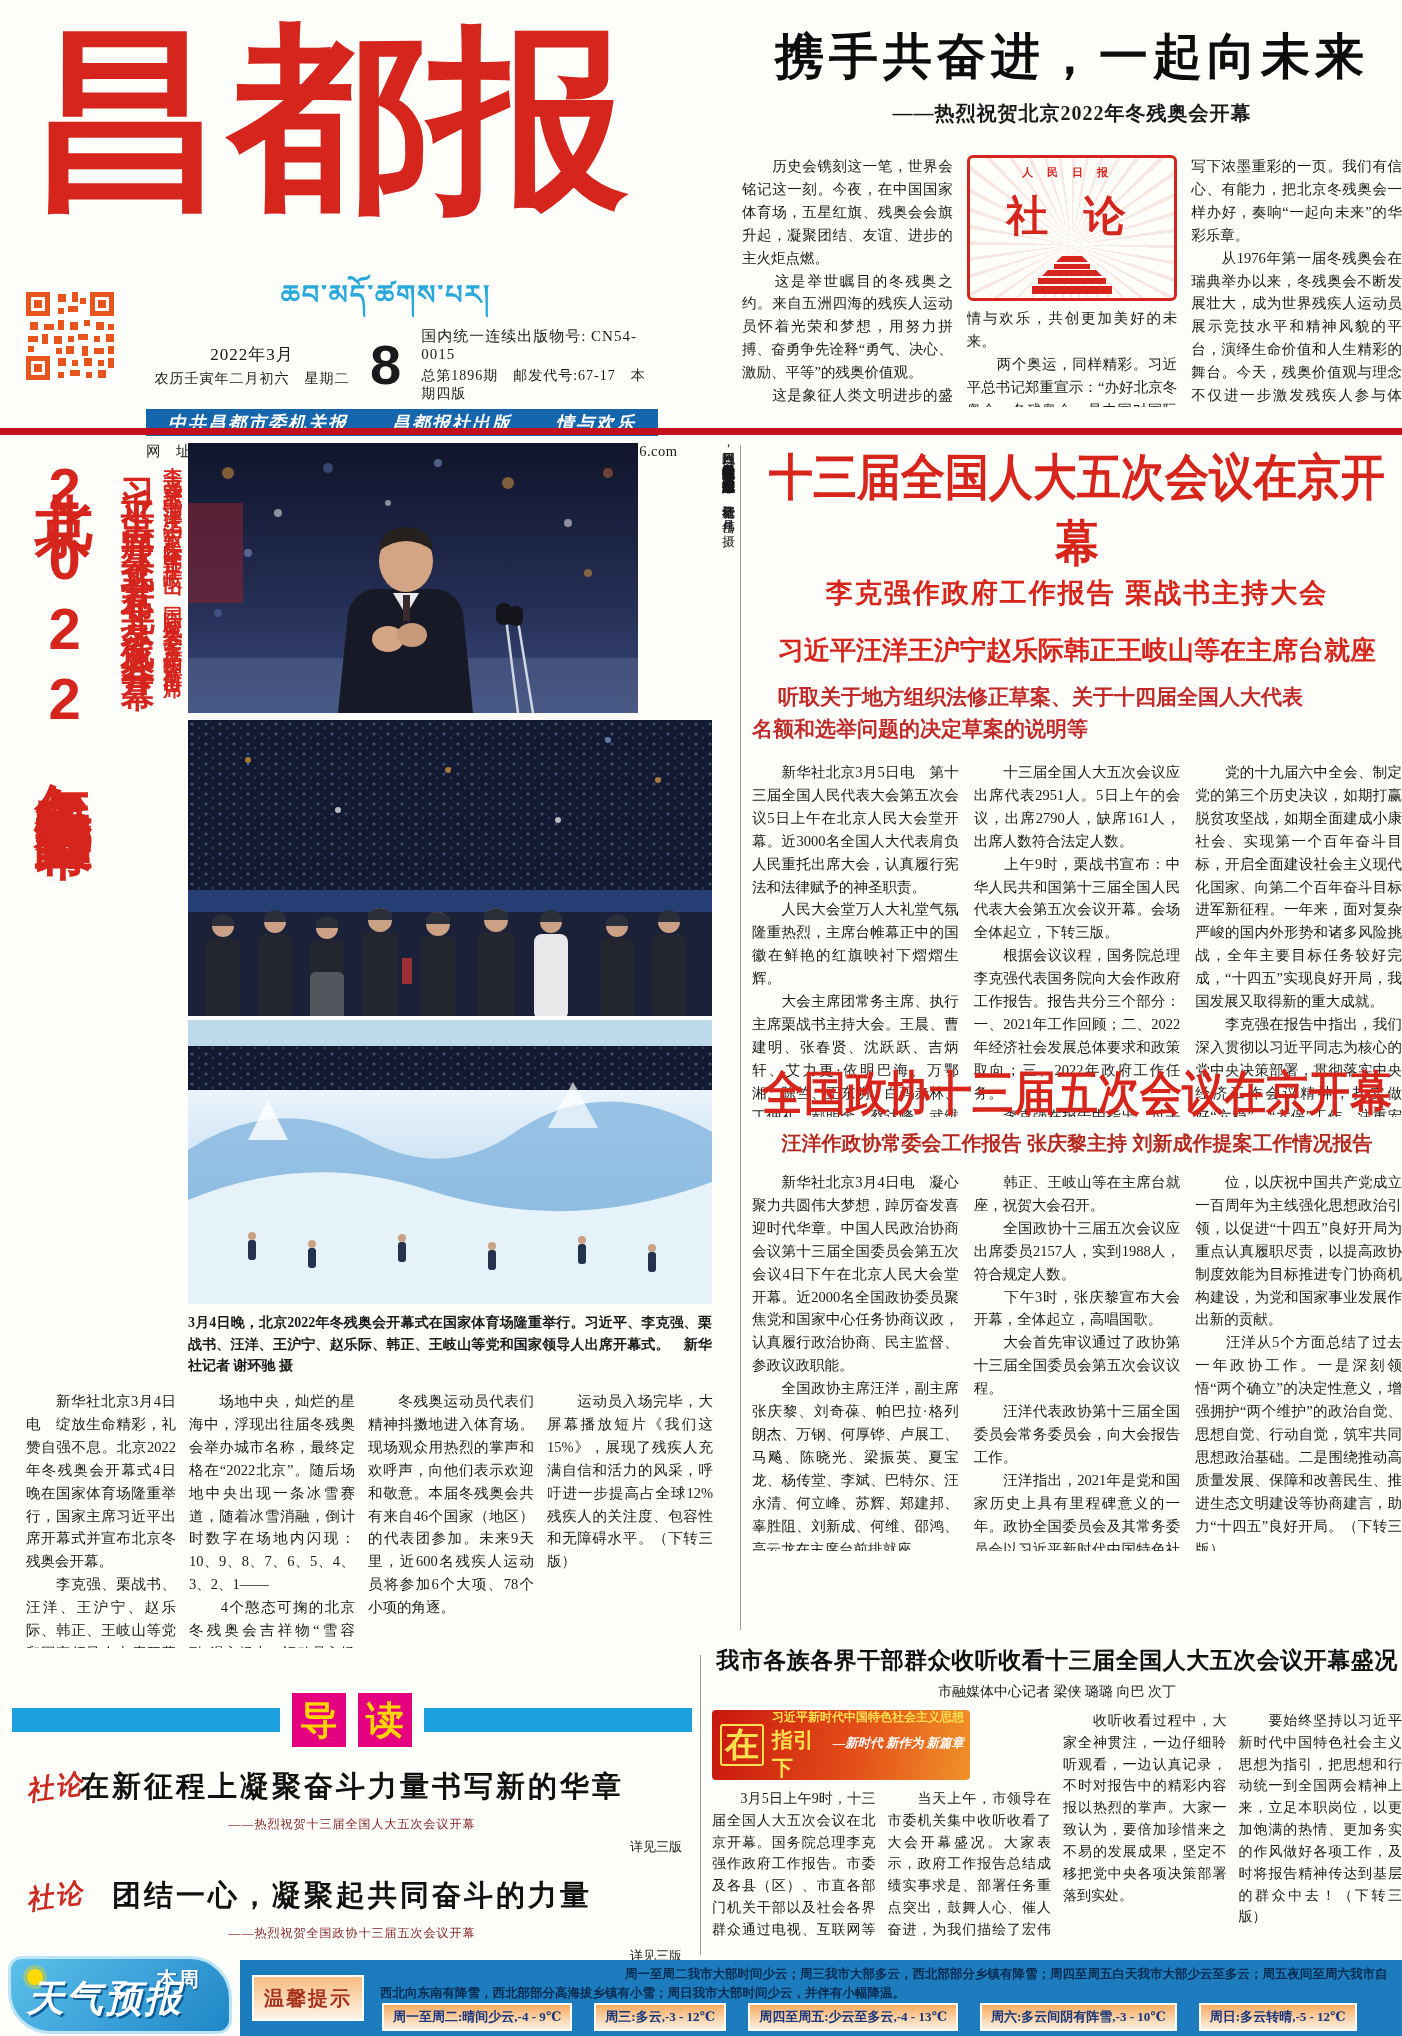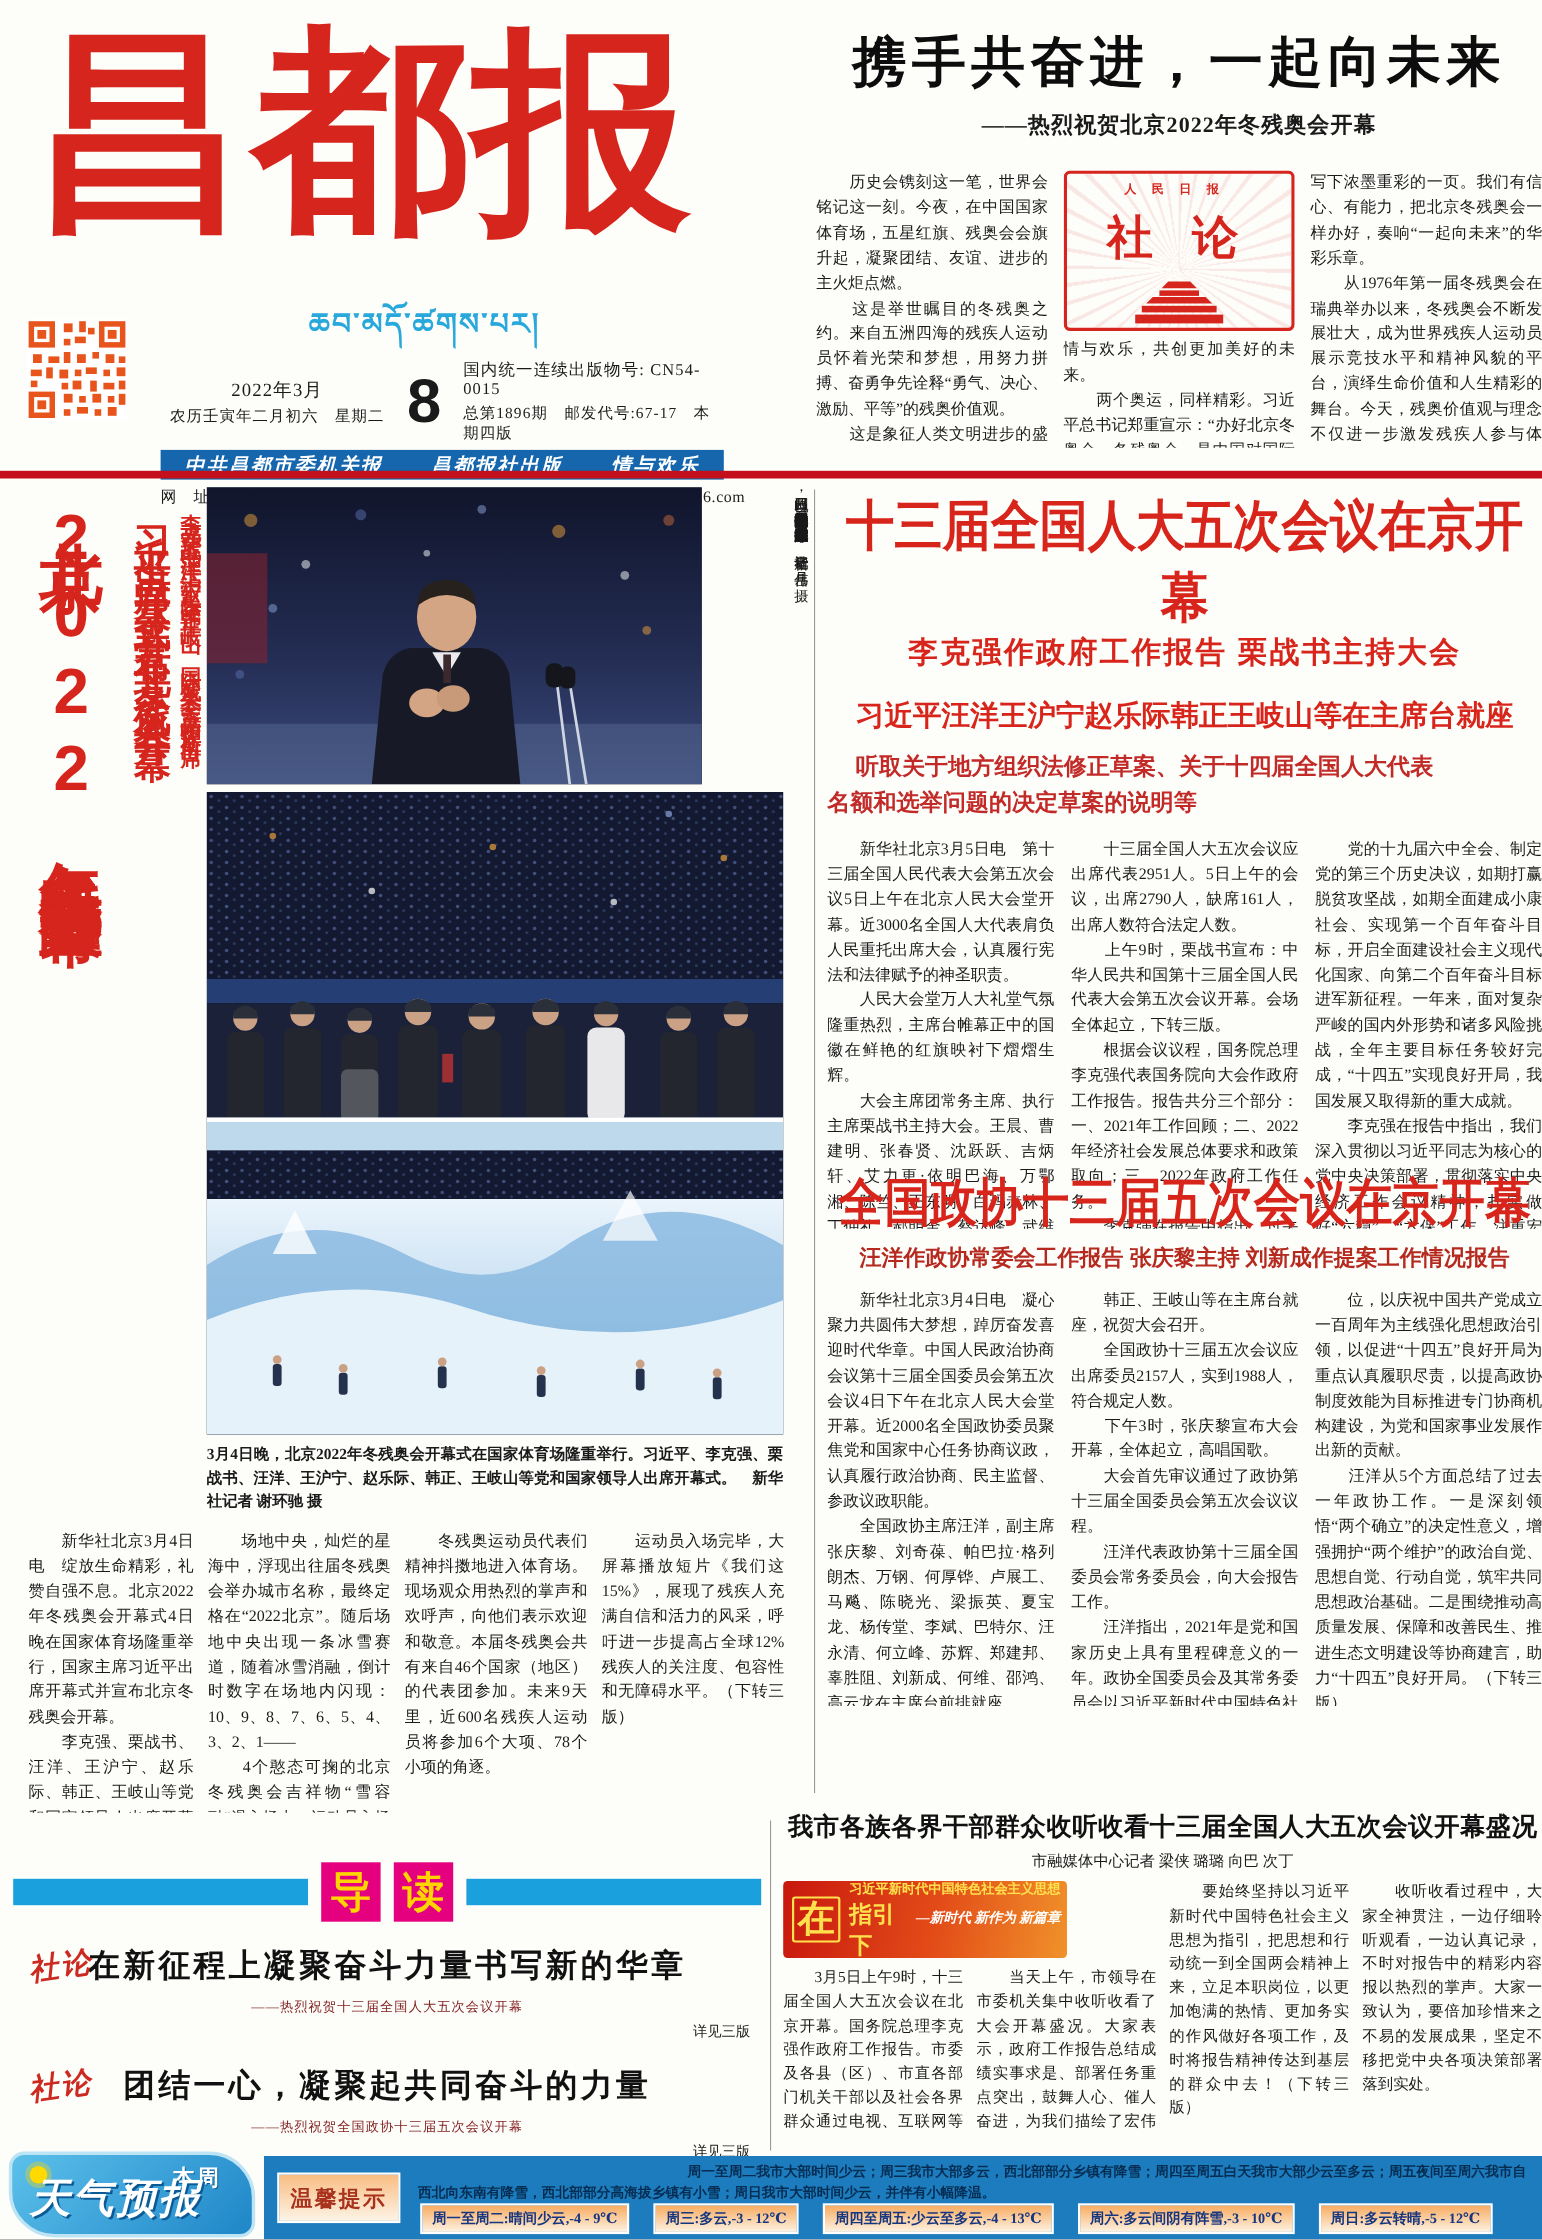--- a/index.html
+++ b/index.html
@@ -443,22 +443,22 @@
           <div id="banner-line1">习近平新时代中国特色社会主义思想</div>
           <div id="banner-bottom">
             <div id="banner-line2">指引下</div>
             <div id="banner-slogan">—新时代 新作为 新篇章</div>
           </div>
         </div>
       </div>
       <div id="local-cols">
         <div class="local-col under-banner just prelines">　　3月5日上午9时，十三届全国人大五次会议在北京开幕。国务院总理李克强作政府工作报告。市委及各县（区）、市直各部门机关干部以及社会各界群众通过电视、互联网等多种方式，积极收听收看大会盛况。</div>
         <div class="local-col under-banner just prelines">　　当天上午，市领导在市委机关集中收听收看了大会开幕盛况。大家表示，政府工作报告总结成绩实事求是、部署任务重点突出，鼓舞人心、催人奋进，为我们描绘了宏伟的发展蓝图。</div>
+        <div class="local-col just prelines">　　收听收看过程中，大家全神贯注，一边仔细聆听观看，一边认真记录，不时对报告中的精彩内容报以热烈的掌声。大家一致认为，要倍加珍惜来之不易的发展成果，坚定不移把党中央各项决策部署落到实处。</div>
         <div class="local-col just prelines">　　要始终坚持以习近平新时代中国特色社会主义思想为指引，把思想和行动统一到全国两会精神上来，立足本职岗位，以更加饱满的热情、更加务实的作风做好各项工作，及时将报告精神传达到基层的群众中去！（下转三版）</div>
-        <div class="local-col just prelines">　　收听收看过程中，大家全神贯注，一边仔细聆听观看，一边认真记录，不时对报告中的精彩内容报以热烈的掌声。大家一致认为，要倍加珍惜来之不易的发展成果，坚定不移把党中央各项决策部署落到实处。</div>
       </div>
     </div>
   </div>
 
   <div class="abs v-divider" id="div-bottom"></div>
 
   <div class="abs" id="daodu">
     <div id="daodu-header">
       <div class="daodu-bar"></div>
       <div class="daodu-box">导</div>

